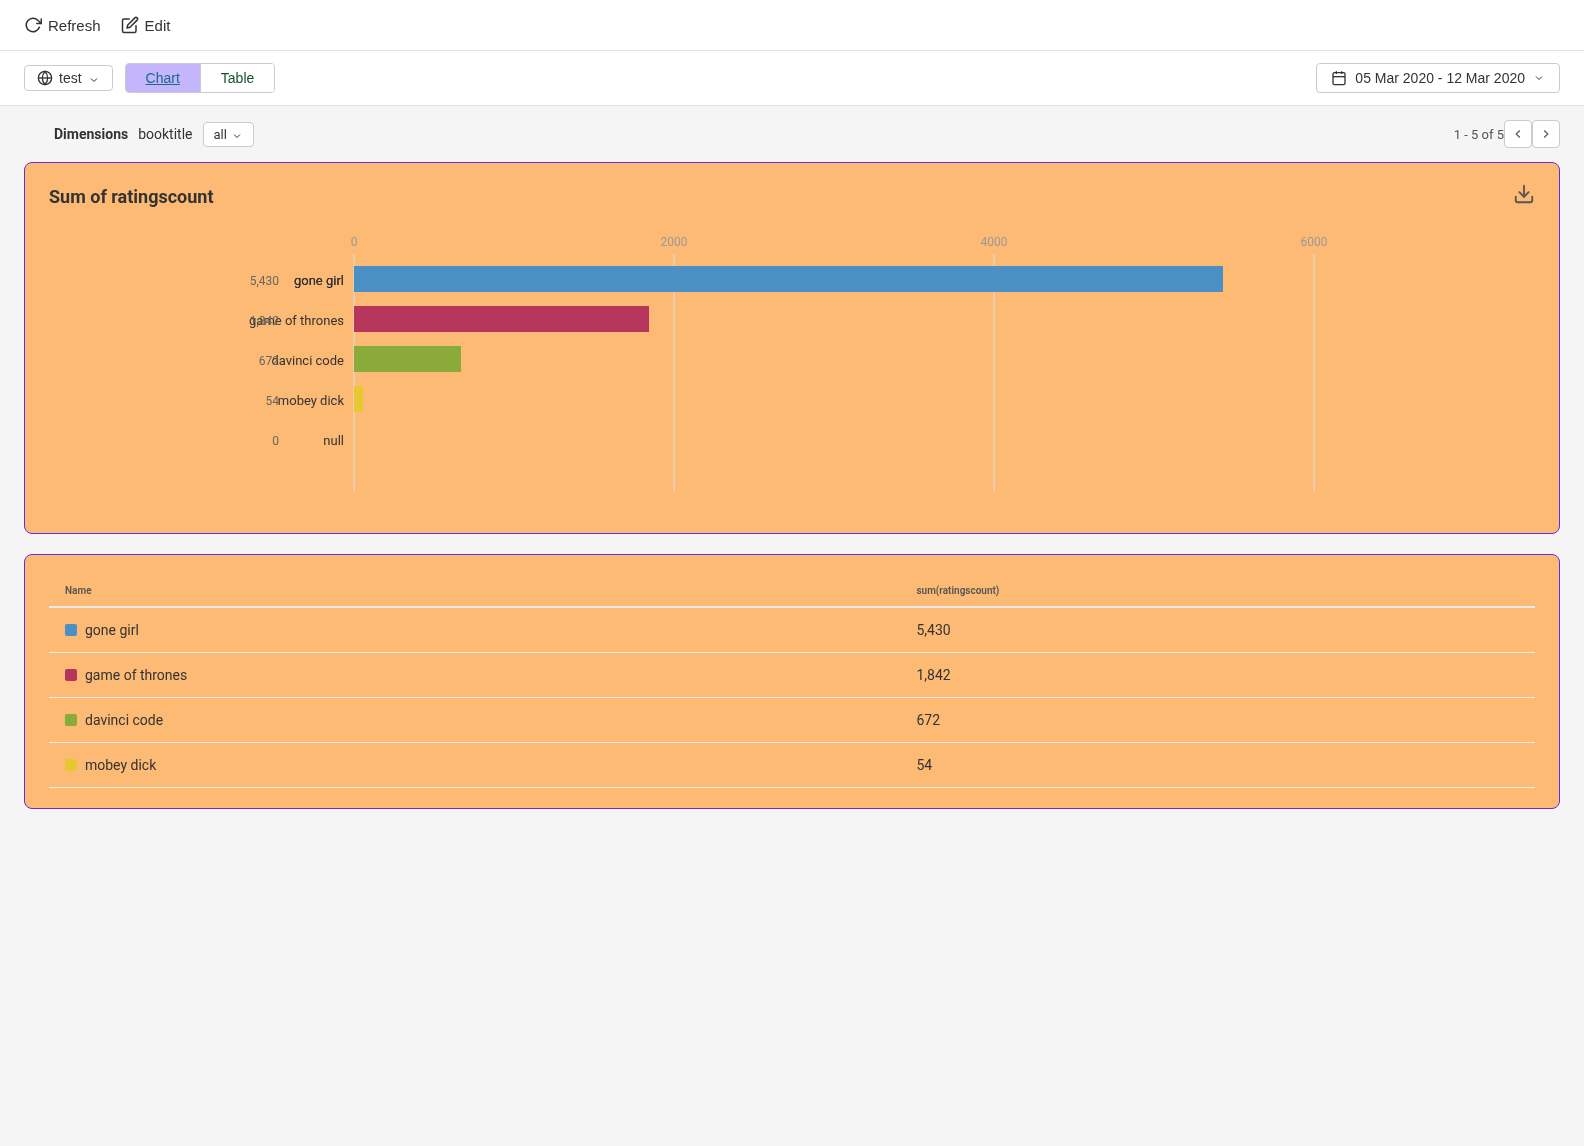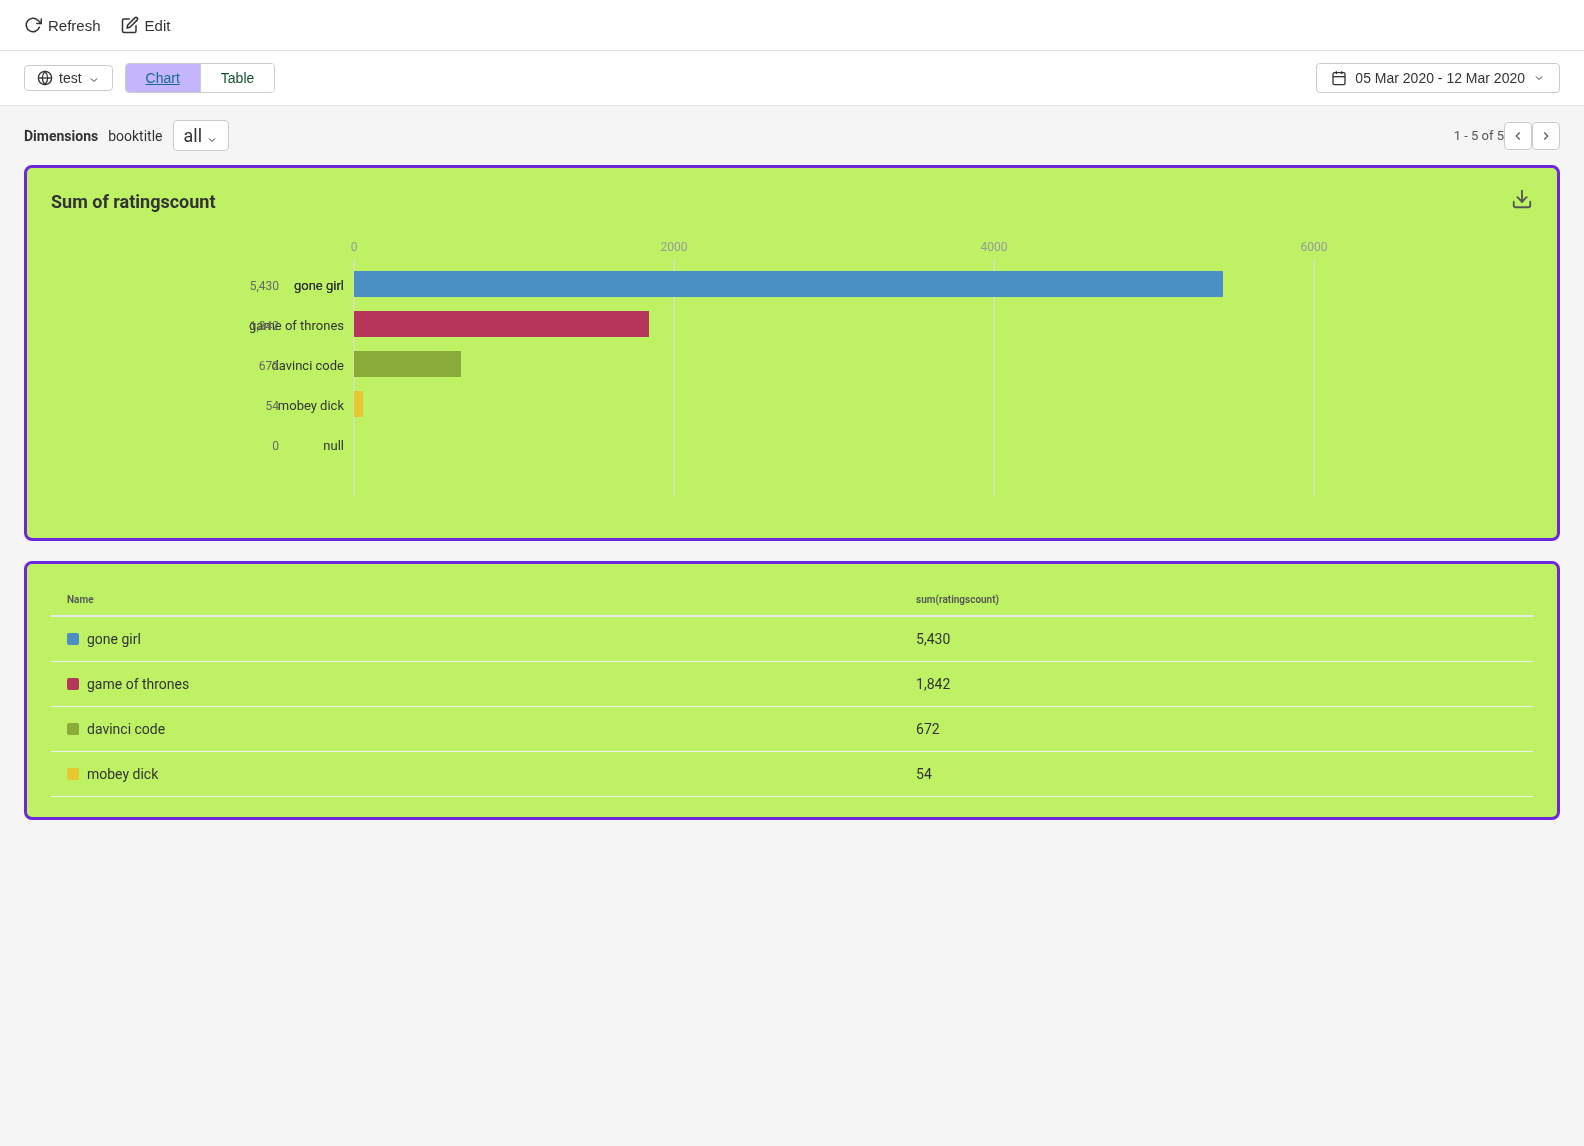--- a/index.html
+++ b/index.html
@@ -126,39 +126,40 @@
     .dimensions-bar {
       padding: 14px 24px;
       display: flex;
       align-items: center;
       justify-content: space-between;
     }
     .dimensions-left {
       display: flex;
       align-items: center;
       gap: 10px;
+      margin-left: 30px;
     }
     .dim-label {
       font-weight: 700;
       font-size: 14px;
     }
     .dim-value {
       font-size: 14px;
       color: #333;
     }
     .dim-filter {
       display: flex;
       align-items: flex-end;
       gap: 4px;
       border: 1px solid #ccc;
       border-radius: 4px;
       padding: 4px 10px;
       background: #fff;
       cursor: pointer;
-      font-size: 18px;
+      font-size: 13px;
     }
     .pagination {
       display: flex;
       align-items: center;
       gap: 0;
       font-size: 13px;
       color: #555;
     }
     .page-btn {
       width: 28px;
@@ -175,22 +176,22 @@
     }
 
     
     .cards-area {
       padding: 0 24px 24px;
       display: flex;
       flex-direction: column;
       gap: 20px;
     }
     .card {
-      background: #bef264;
-      border: 3px solid #6d28d9;
+      background: #fdba74;
+      border: 1px solid #6d28d9;
       border-radius: 8px;
       padding: 20px 24px;
     }
     .card-header {
       display: flex;
       align-items: center;
       justify-content: space-between;
       margin-bottom: 20px;
     }
     .card-title {

